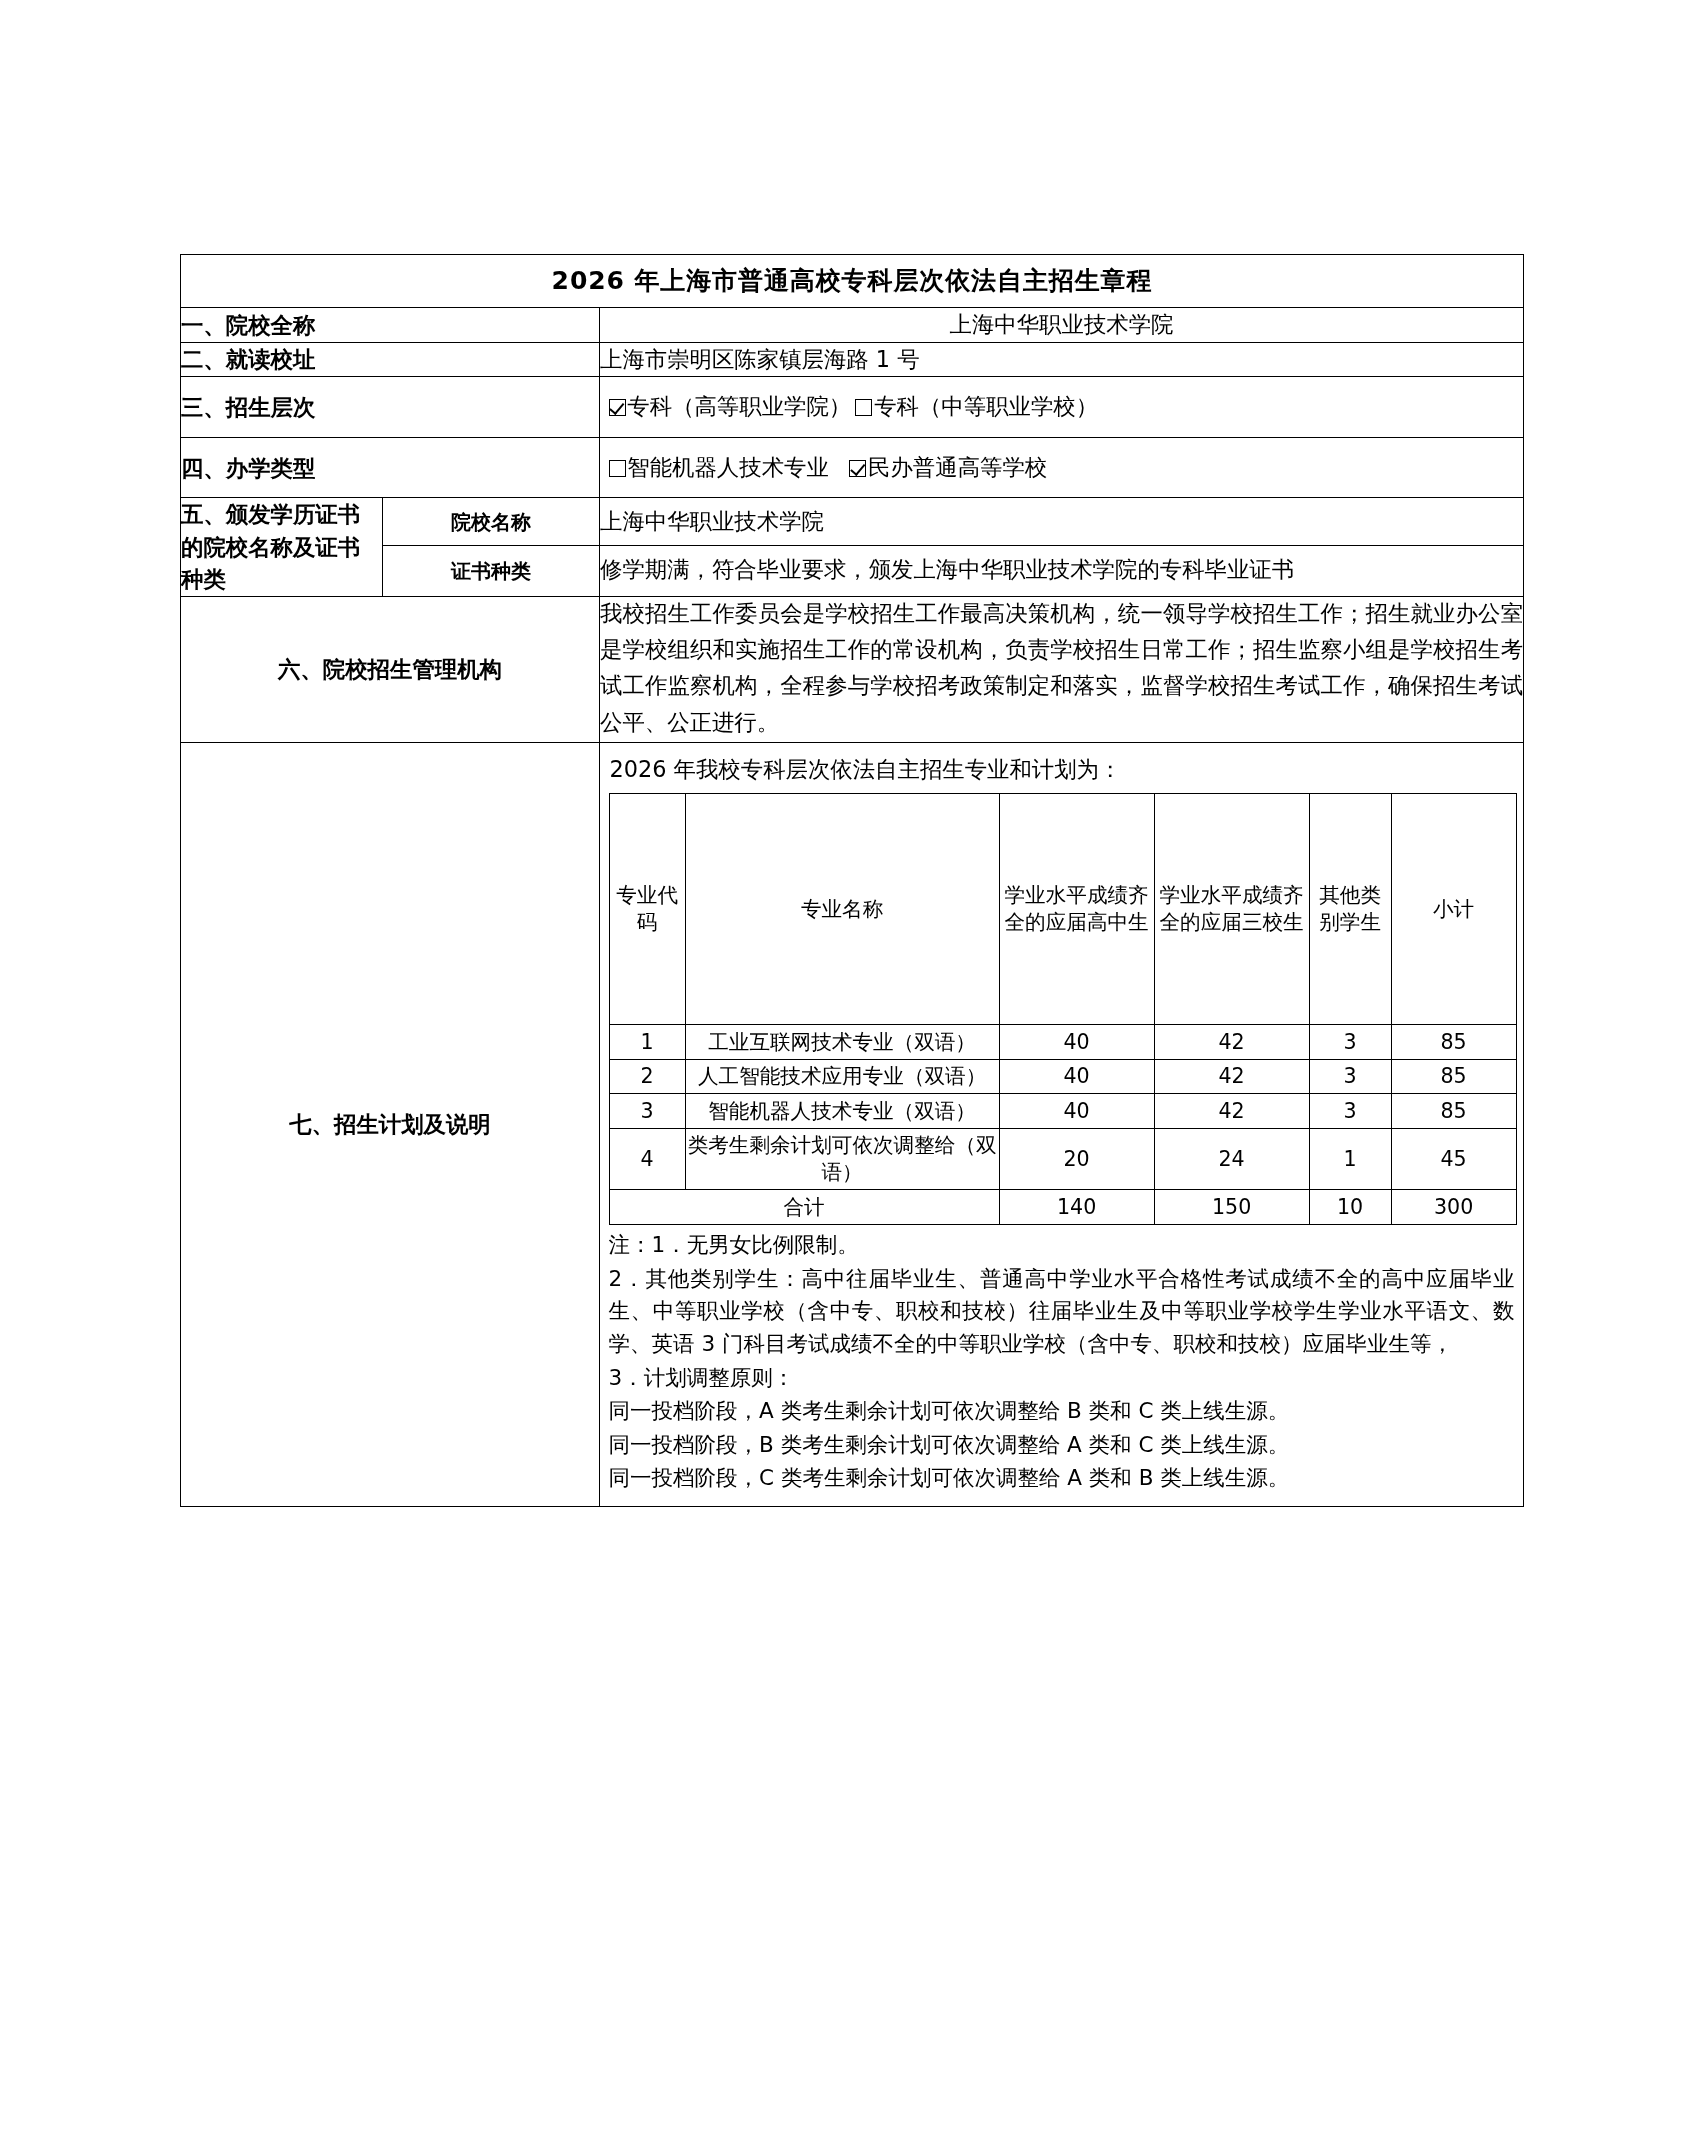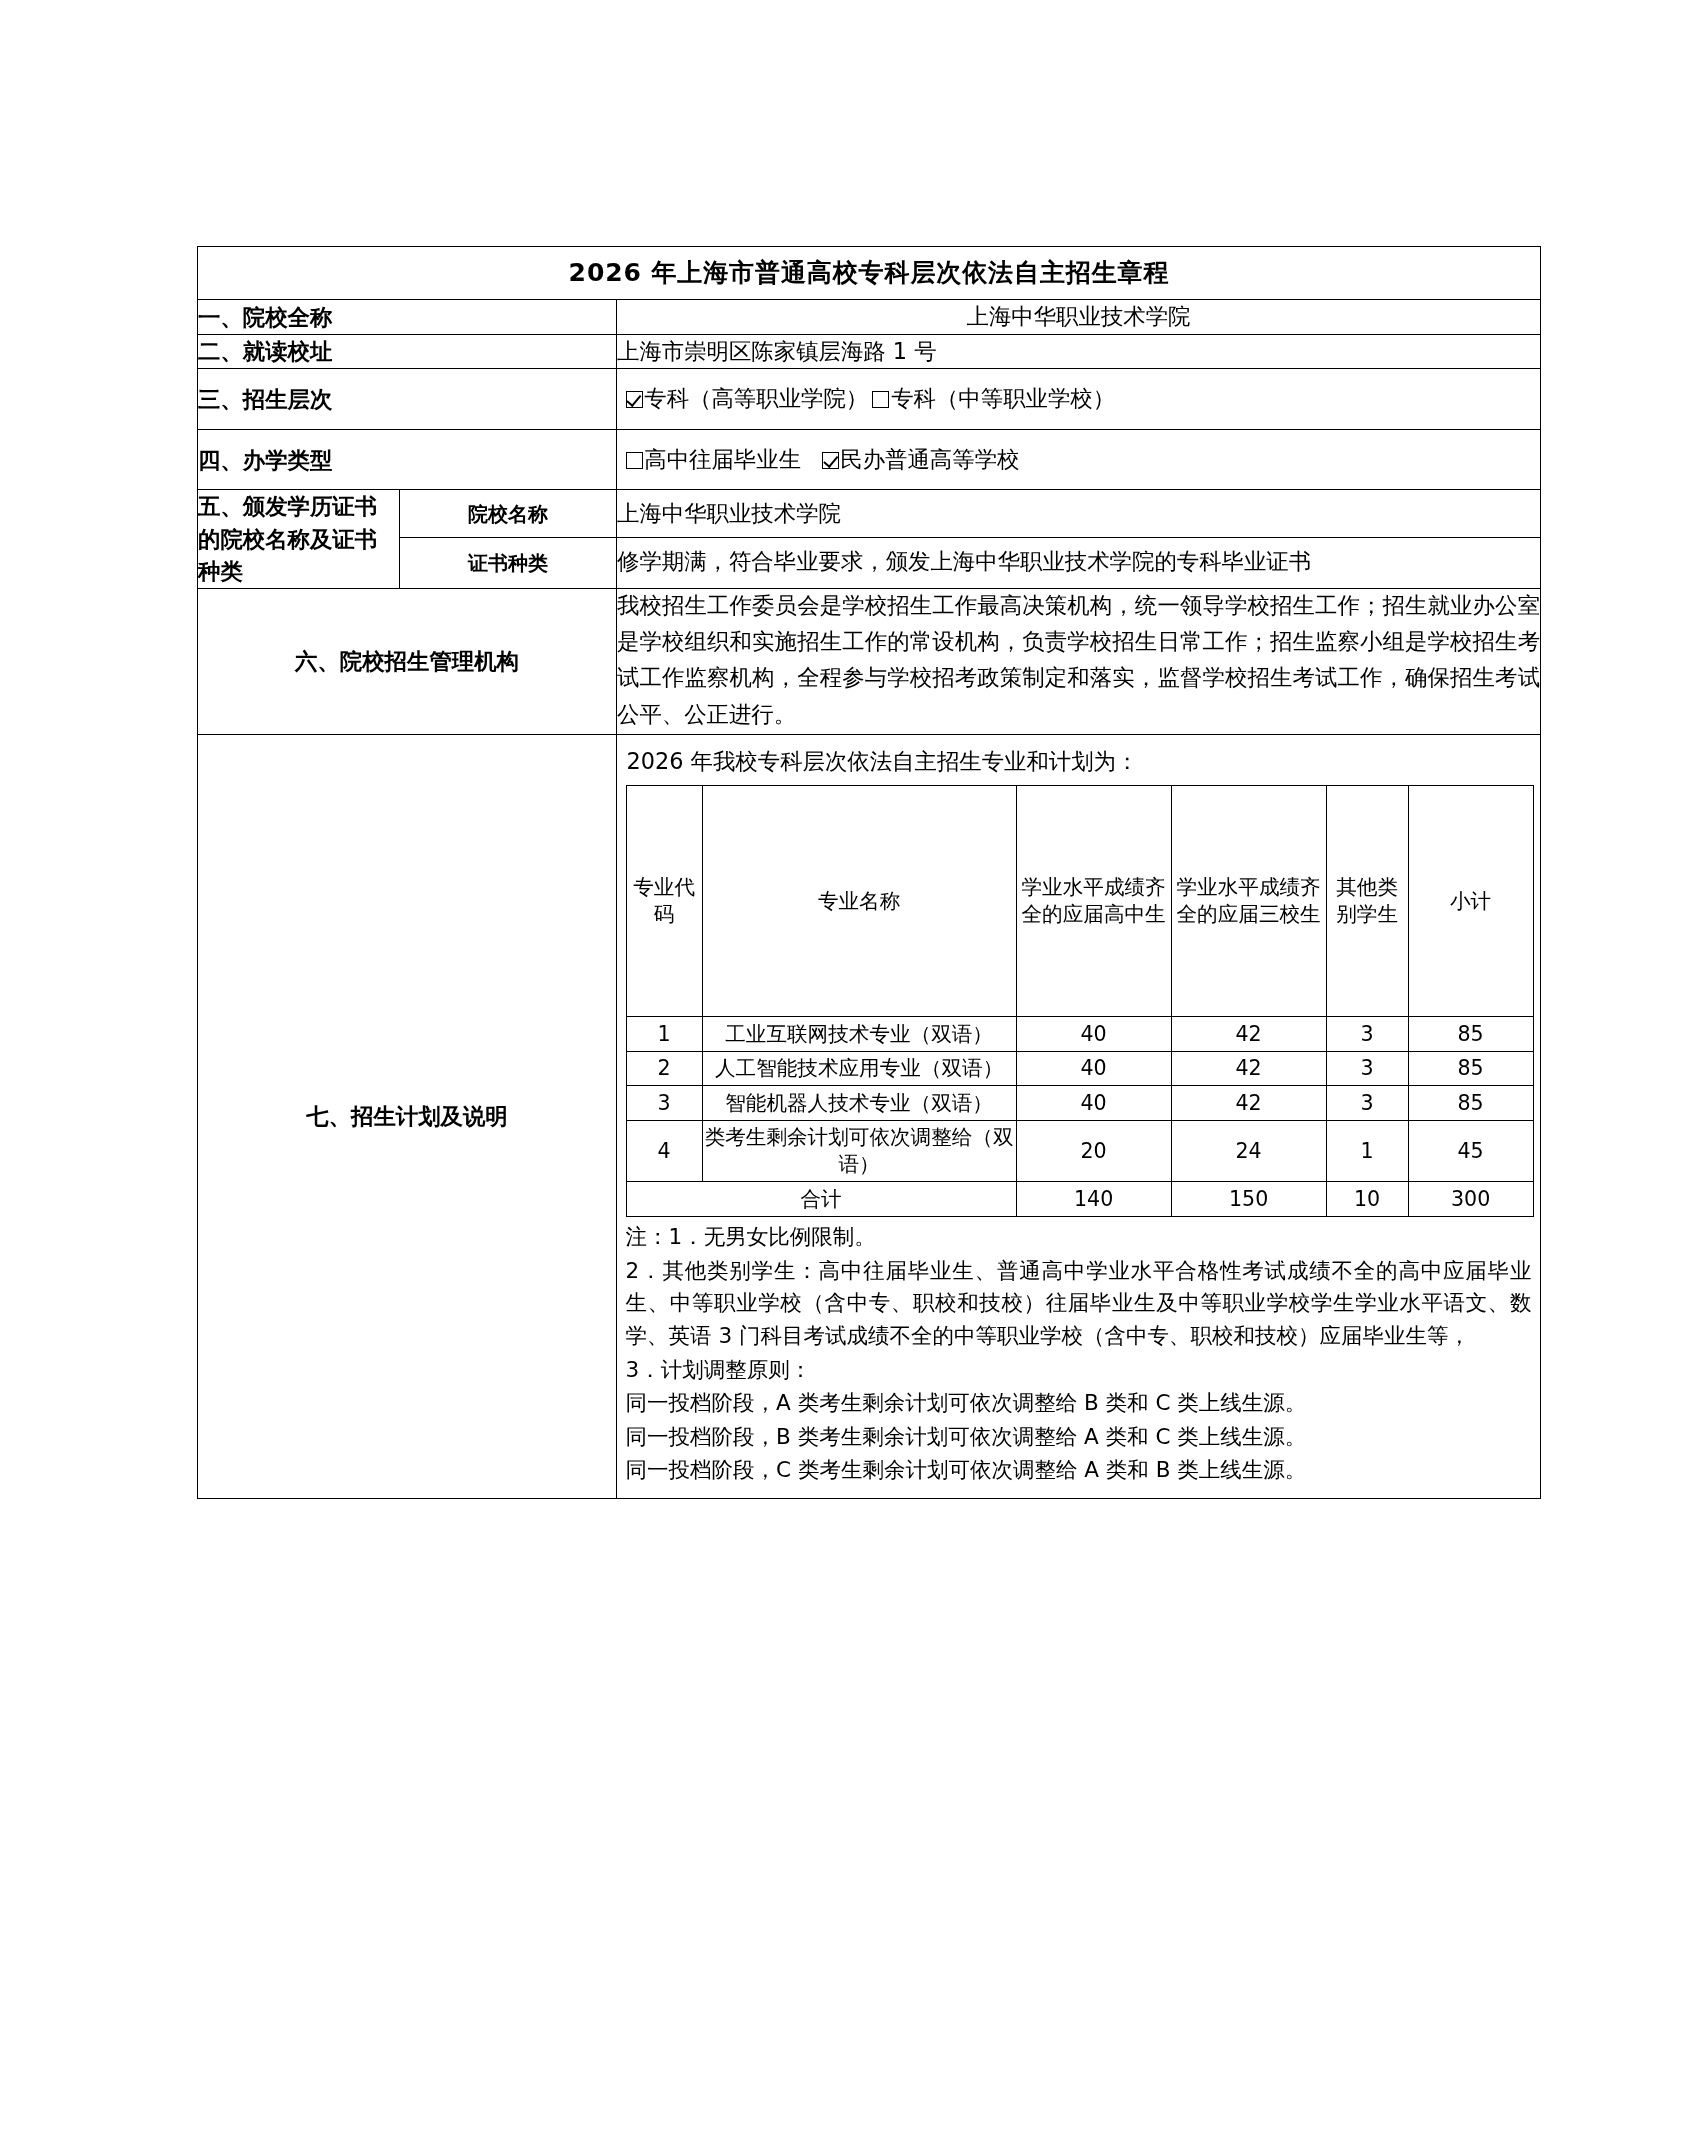--- a/index.html
+++ b/index.html
@@ -20,25 +20,24 @@
     width: 1707px;
     height: 2414px;
     background: #ffffff;
     box-sizing: border-box;
   }
 
   
   .doc-table {
     position: absolute;
     left: 180px;
-    top: 246px;
+    top: 254px;
     width: 1344px;
     border-collapse: collapse;
     table-layout: fixed;
-    margin-left: 17px;
   }
   .doc-table td {
     border: 1.3px solid #000000;
     vertical-align: middle;
     padding: 0;
   }
 
   
   .col-a { width: 202px; }
   .col-b { width: 217px; }
@@ -255,21 +254,21 @@
           <span class="chk-row">
             <span class="chk-opt"><span class="cb checked"></span><span>专科（高等职业学院）</span></span><span class="gapnarrow"></span><span class="chk-opt"><span class="cb"></span><span>专科（中等职业学校）</span></span>
           </span>
         </td>
       </tr>
 
       <tr>
         <td class="label-cell" colspan="2">四、办学类型</td>
         <td>
           <span class="chk-row">
-            <span class="chk-opt"><span class="cb"></span><span>高中往届毕业生</span></span><span class="gapwide"></span><span class="chk-opt"><span class="cb checked"></span><span>民办普通高等学校</span></span>
+            <span class="chk-opt"><span class="cb"></span><span>智能机器人技术专业</span></span><span class="gapwide"></span><span class="chk-opt"><span class="cb checked"></span><span>民办普通高等学校</span></span>
           </span>
         </td>
       </tr>
 
       <tr>
         <td class="label-tall" rowspan="2">五、颁发学历证书的院校名称及证书种类</td>
         <td class="label-mid">院校名称</td>
         <td class="value-cell value-left">上海中华职业技术学院</td>
       </tr>
       <tr>

